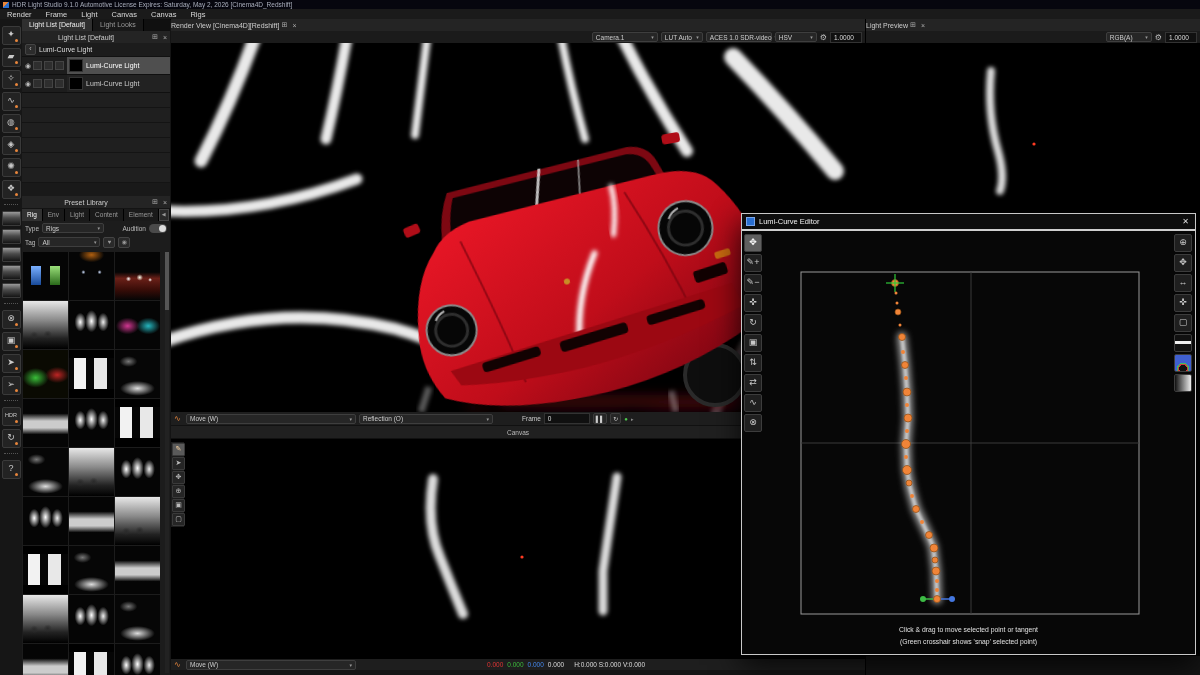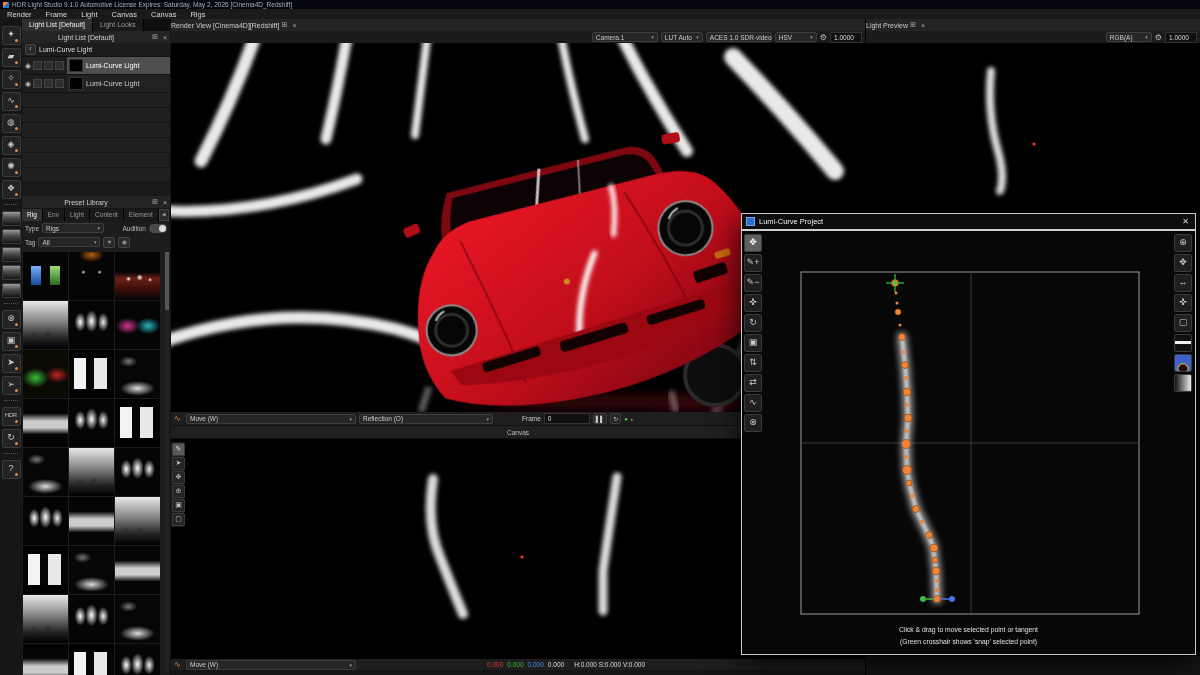--- a/index.html
+++ b/index.html
@@ -497,21 +497,21 @@
         <rect width="334" height="613" fill="#000"></rect>
         <path d="M125,28 Q121,70 132,108 Q139,133 134,148" stroke="#dcdcdc" stroke-width="8" fill="none" stroke-linecap="round" filter="url(#pvB1)"></path>
         <circle cx="168" cy="101" r="1.6" fill="#ff3a22"></circle>
       </svg>
     </div>
   </div>
 
   <div class="dialog">
     <div class="dlg-title">
       <span class="dlg-icon"></span>
-      <span>Lumi-Curve Project</span>
+      <span>Lumi-Curve Editor</span>
       <span class="dlg-close">✕</span>
     </div>
     <div class="dlg-body">
       <svg id="curveSvg" width="455" height="423" viewBox="0 0 455 423">
         <defs>
           <filter id="rbBlur" x="-80%" y="-80%" width="260%" height="260%">
               <feGaussianBlur stdDeviation="3.2"></feGaussianBlur>
             </filter>
           <filter id="rbBlur2" x="-80%" y="-80%" width="260%" height="260%">
               <feGaussianBlur stdDeviation="1.2"></feGaussianBlur>

